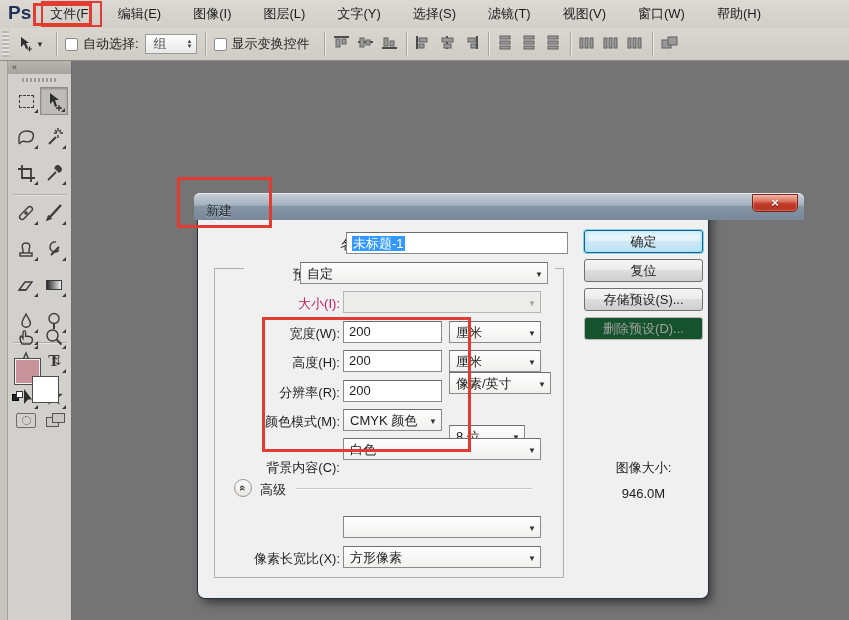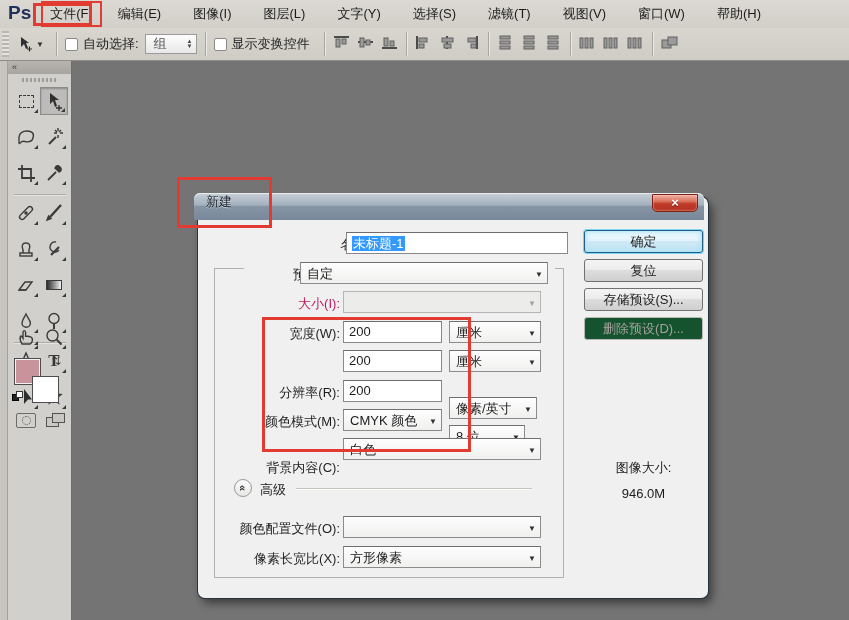--- a/index.html
+++ b/index.html
@@ -42,21 +42,21 @@
   #swap-colors{position:absolute;left:44px;top:293px;font-size:11px;color:#333;transform:rotate(90deg)}
   #default-colors{position:absolute;left:4px;top:330px;font-size:9px}
   #default-colors .b{display:inline-block;width:7px;height:7px;background:#222;border:1px solid #000}
   #default-colors .w{display:inline-block;width:7px;height:7px;background:#fff;border:1px solid #333;margin-left:-3px;vertical-align:3px}
   #quickmask{position:absolute;left:8px;top:352px;width:20px;height:15px;border:1px solid #6d6b67;border-radius:2px;display:flex;align-items:center;justify-content:center}
   #quickmask i{width:9px;height:9px;border:1px dotted #55534f;border-radius:50%}
   #screenmode{position:absolute;left:38px;top:352px;width:22px;height:16px}
   #screenmode i{position:absolute;border:1px solid #55534f;background:#c9c7c3}
   
   #dialog{position:absolute;left:198px;top:197px;width:510px;height:401px;border:4px solid #69githu7b8d;border-color:#6b7d8f;border-radius:7px;background:#f0f0f0;box-shadow:0 0 0 1px #253341,4px 5px 10px rgba(0,0,0,.5)}
-  #dlg-titlebar{position:absolute;left:-4px;top:-4px;width:510px;height:27px;border-radius:6px 6px 0 0;background:linear-gradient(#c8d0d9,#a3b0bd 45%,#8595a5 50%,#78889a);display:flex;align-items:flex-start;box-shadow:inset 0 1px 0 #e8edf2}
+  #dlg-titlebar{position:absolute;left:-4px;top:-4px;width:610px;height:27px;border-radius:6px 6px 0 0;background:linear-gradient(#c8d0d9,#a3b0bd 45%,#8595a5 50%,#78889a);display:flex;align-items:flex-end;box-shadow:inset 0 1px 0 #e8edf2}
   #dlg-title{padding-left:12px;color:#17202a;text-shadow:0 1px 0 rgba(255,255,255,.5)}
   #dlg-close{position:absolute;right:6px;top:1px;width:46px;height:18px;background:linear-gradient(#f0b0a2,#d9705d 40%,#c03a28 55%,#b33423);border:1px solid #7e2218;border-radius:0 0 5px 5px;color:#fff;font-weight:bold;text-align:center;line-height:16px;font-size:13px;text-shadow:0 1px 1px #6d1d14;box-shadow:inset 0 0 2px #ffd9cf}
   .dlg-label{position:absolute;width:150px;text-align:right;color:#1e1e1e}
   .dlg-label.dis{color:#be185d}
   .inp{position:absolute;height:22px;background:#fff;border:1px solid #898989;border-top-color:#6d6d6d;padding:2px 5px 0 5px}
   .sel-text{background:#3399ff;color:#fff;padding:0 1px}
   .dd{position:absolute;height:22px;background:linear-gradient(#fefefe,#f0f0ef);border:1px solid #8b8b8b;border-top-color:#707070;padding:2px 30px 0 6px;white-space:nowrap;overflow:hidden}
   .dd .ar{position:absolute;right:4px;top:7px;font-size:8px;color:#303030}
   .dd.dis{background:#ececeb;border-color:#b7b5b2;color:#a3a19e}
   .dd.dis .ar{color:#a3a19e}
@@ -340,39 +340,39 @@
     <div class="dlg-label" style="left:-8px;top:69px">预设(P):</div>
     <div class="dd" style="left:102px;top:65px;width:248px"><span>自定</span><span class="ar">▼</span></div>
 
     <div class="dlg-label dis" style="left:-8px;top:98px">大小(I):</div>
     <div class="dd dis" style="left:145px;top:94px;width:198px"><span></span><span class="ar">▼</span></div>
 
     <div class="dlg-label" style="left:-8px;top:128px">宽度(W):</div>
     <div class="inp" style="left:145px;top:124px;width:99px"><span>200</span></div>
     <div class="dd" style="left:251px;top:124px;width:92px"><span>厘米</span><span class="ar">▼</span></div>
 
+    <div class="dlg-label" style="left:-8px;top:157px">高度(H):</div>
     <div class="inp" style="left:145px;top:153px;width:99px"><span>200</span></div>
     <div class="dd" style="left:251px;top:153px;width:92px"><span>厘米</span><span class="ar">▼</span></div>
 
     <div class="dlg-label" style="left:-8px;top:187px">分辨率(R):</div>
     <div class="inp" style="left:145px;top:183px;width:99px"><span>200</span></div>
-    <div class="dd" style="left:251px;top:200px;width:88px"><span>像素/英寸</span><span class="ar">▼</span></div>
+    <div class="dd" style="left:251px;top:175px;width:102px"><span>像素/英寸</span><span class="ar">▼</span></div>
 
     <div class="dlg-label" style="left:-8px;top:216px">颜色模式(M):</div>
     <div class="dd" style="left:145px;top:212px;width:99px"><span>CMYK 颜色</span><span class="ar">▼</span></div>
     <div class="dd" style="left:251px;top:228px;width:76px"><span>8 位</span><span class="ar">▼</span></div>
 
     <div class="dlg-label" style="left:-8px;top:262px">背景内容(C):</div>
     <div class="dd" style="left:145px;top:241px;width:198px"><span>白色</span><span class="ar">▼</span></div>
 
     <div class="adv-circle" style="left:36px;top:282px"><span>«</span></div>
     <div id="adv-label" style="left:62px;top:284px;position:absolute">高级</div>
     <div id="adv-divider" style="left:98px;top:291px"></div>
 
-    <div class="dlg-label" style="left:-8px;top:323px">颜色配置文件(O):</div>
     <div class="dd" style="left:145px;top:319px;width:198px"><span class="ar">▼</span></div>
 
     <div class="dlg-label" style="left:-8px;top:353px">像素长宽比(X):</div>
     <div class="dd" style="left:145px;top:349px;width:198px"><span>方形像素</span><span class="ar">▼</span></div>
 
     <div class="wbtn default" style="left:386px;top:33px">确定</div>
     <div class="wbtn" style="left:386px;top:91px">存储预设(S)...</div>
     <div class="wbtn" style="left:386px;top:62px">复位</div>
     <div class="wbtn disabled" style="left:386px;top:120px">删除预设(D)...</div>
 

